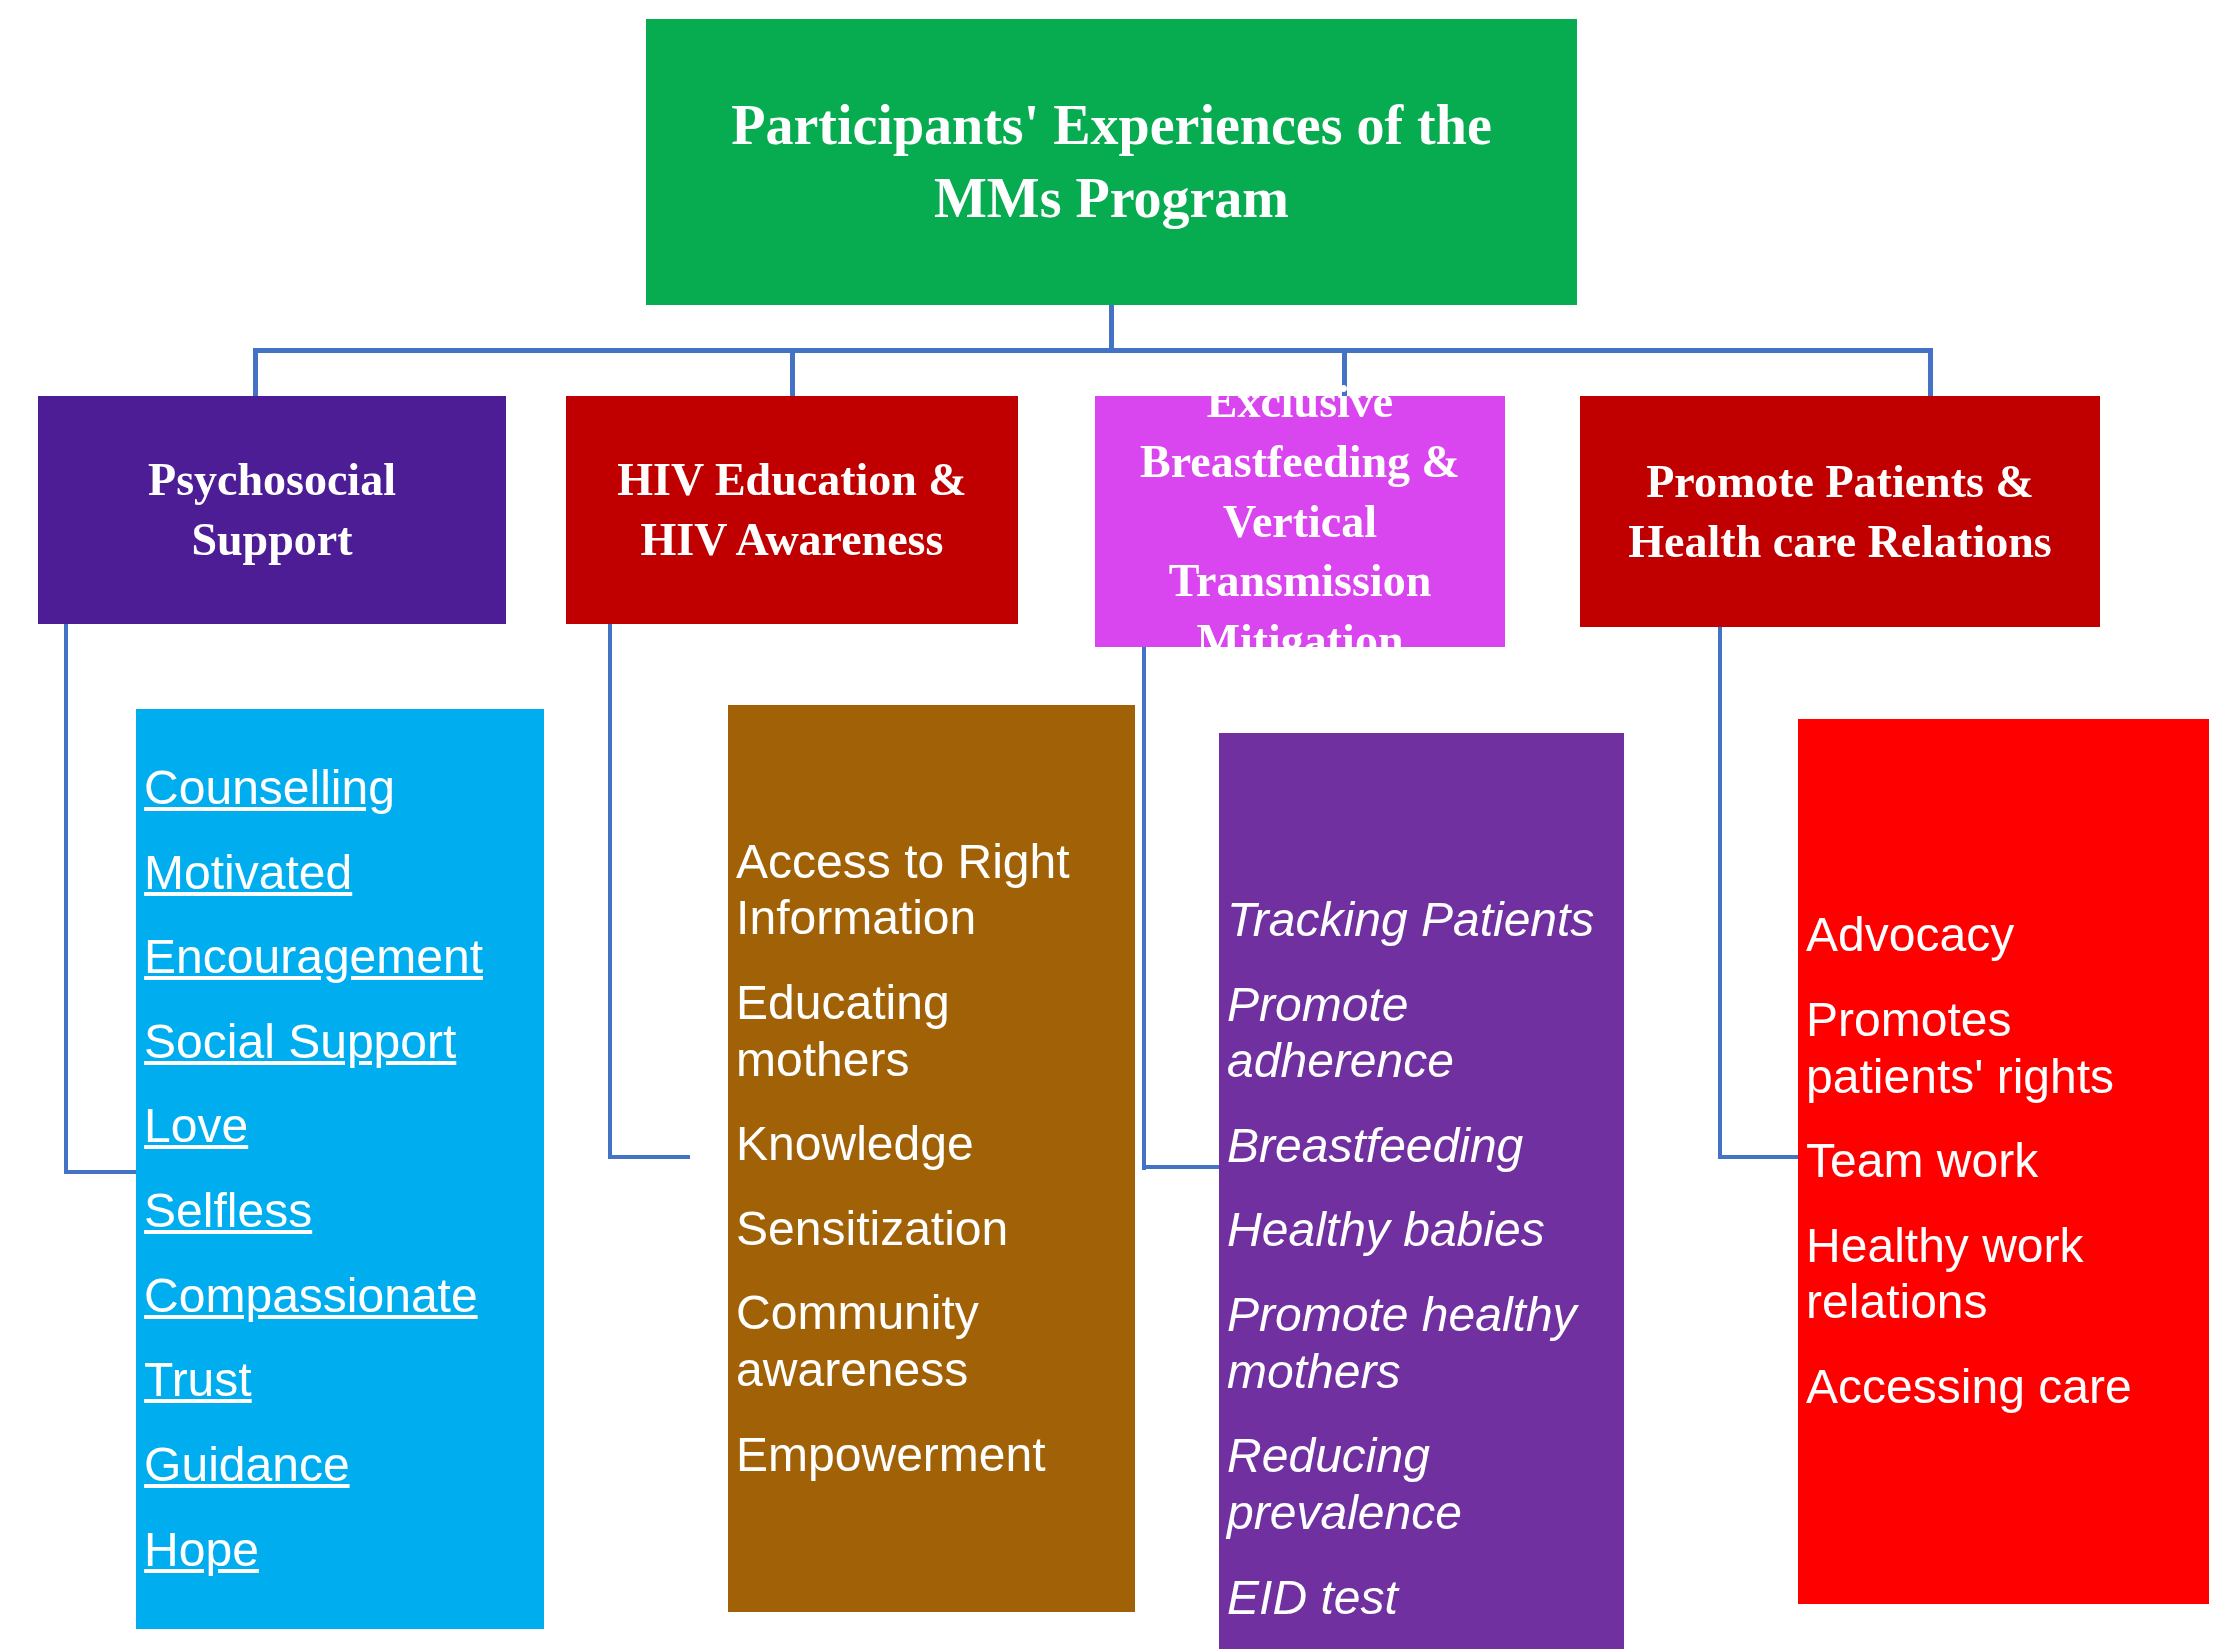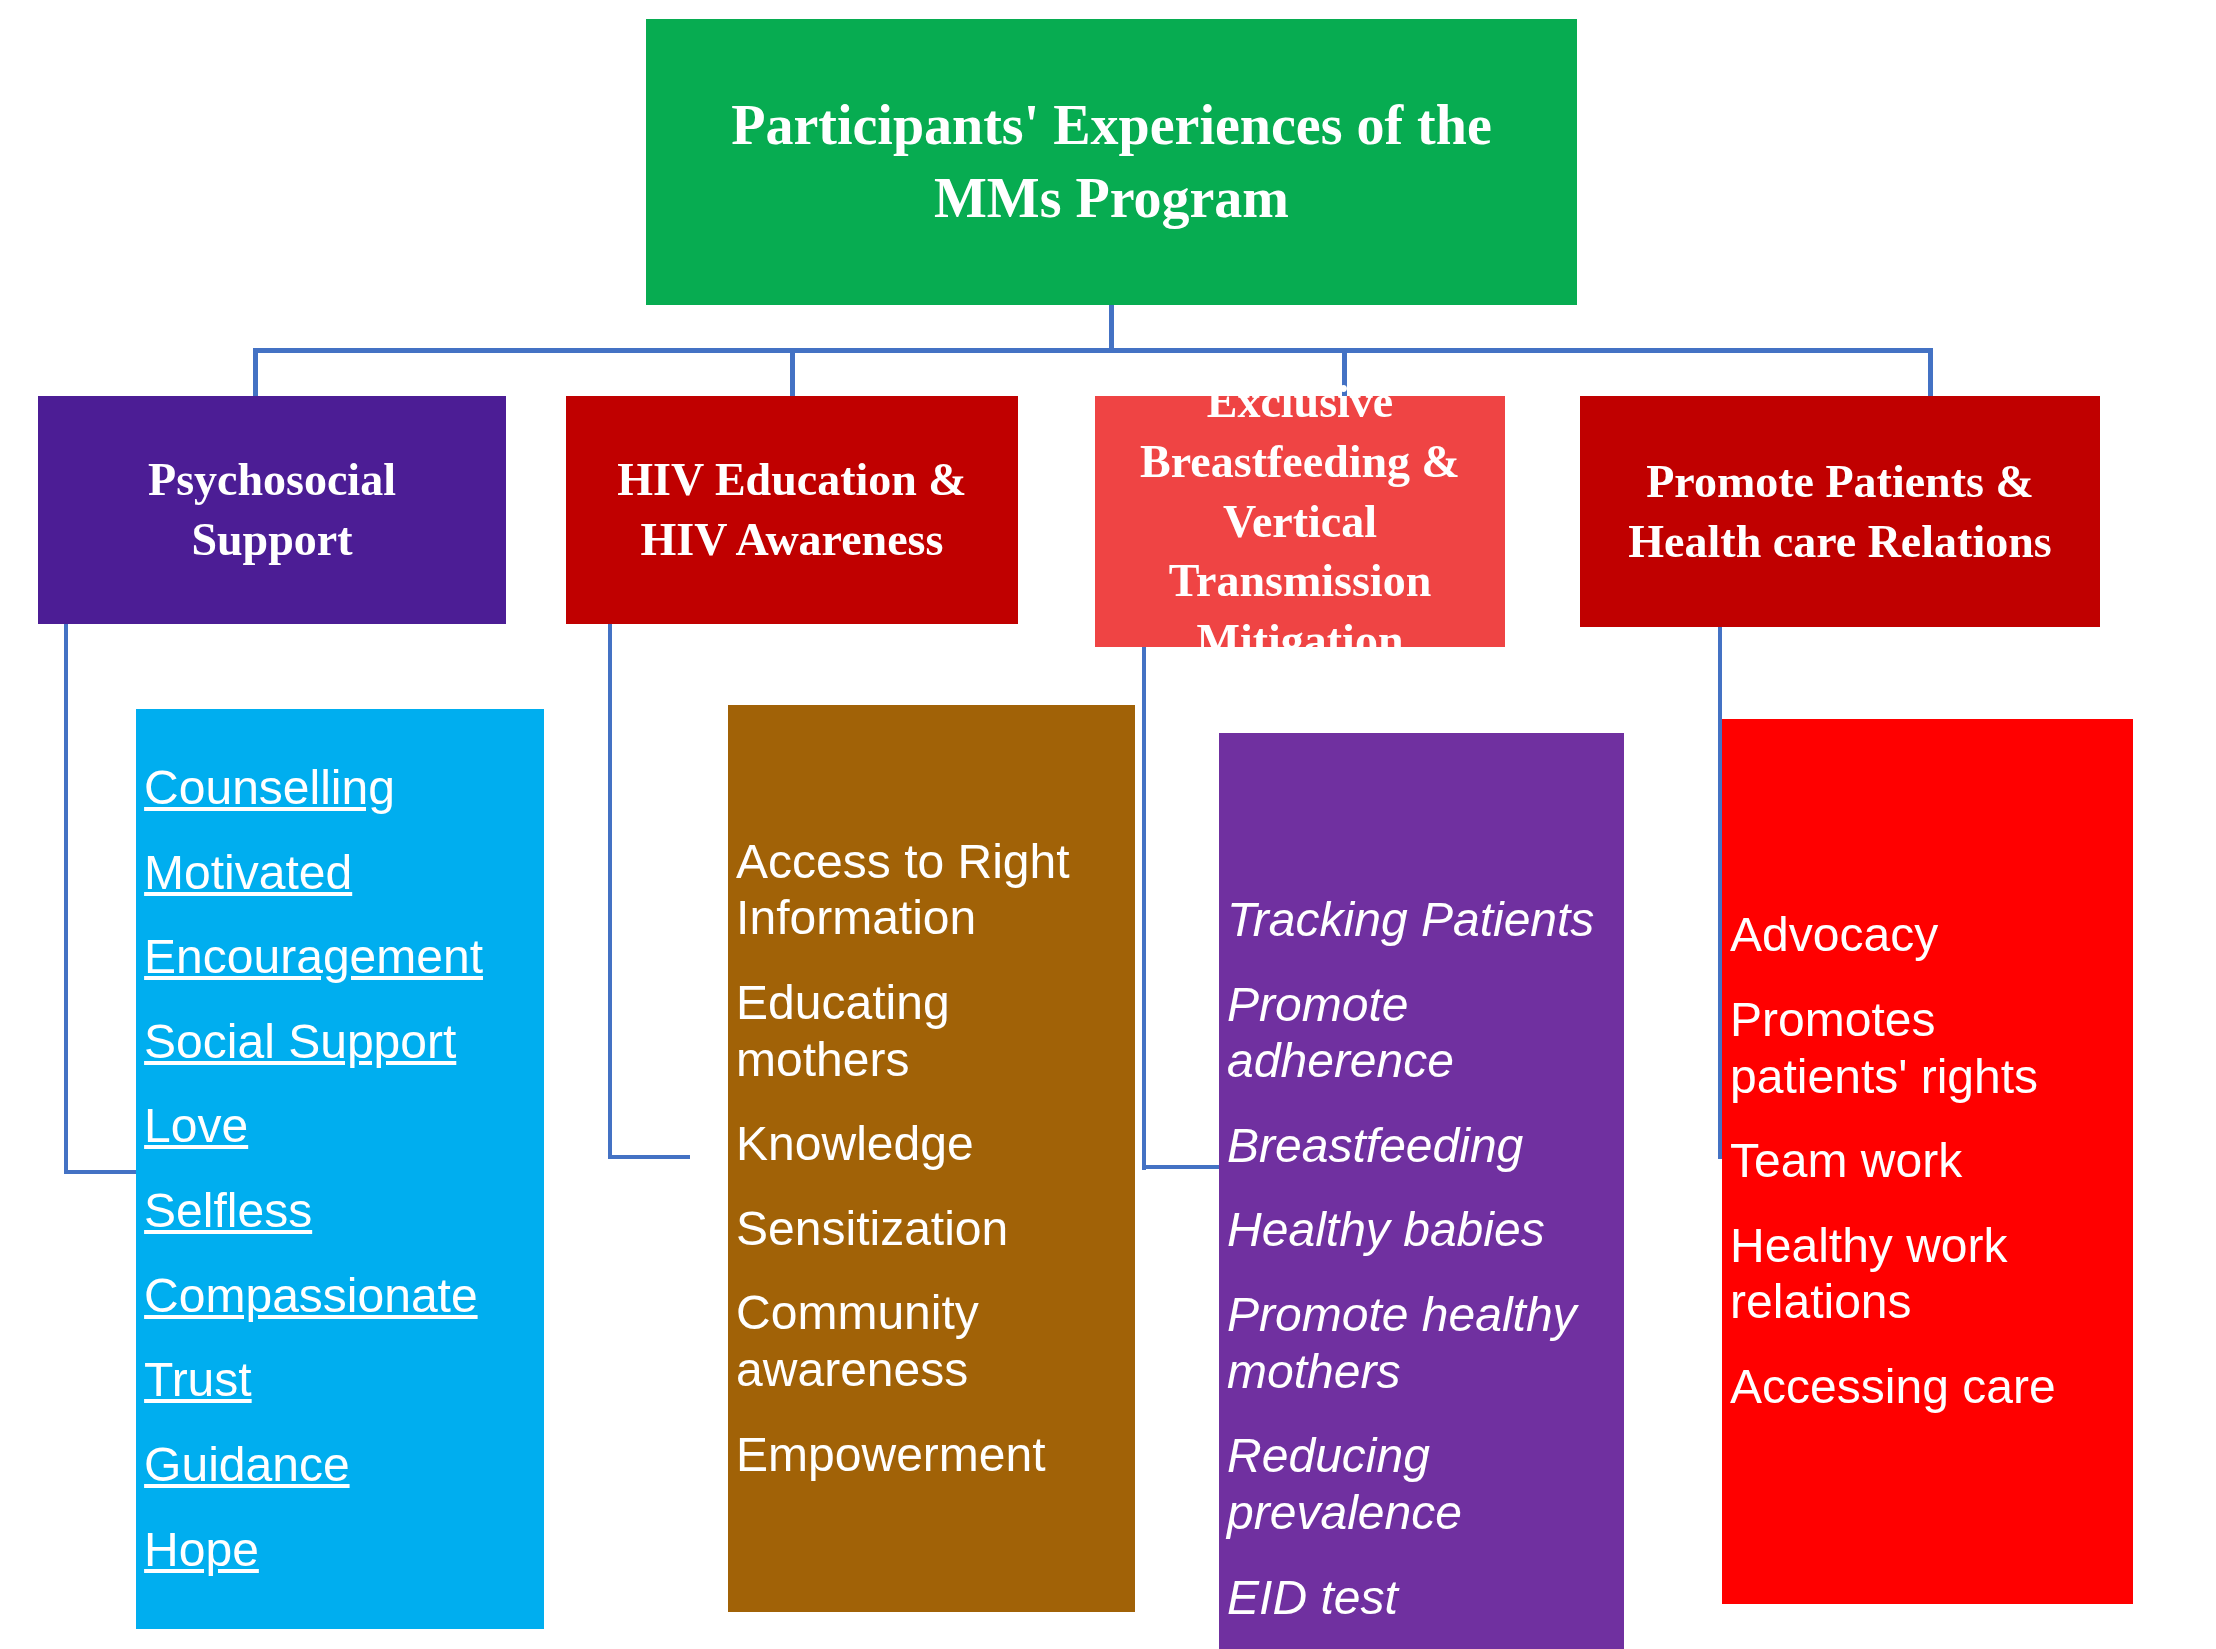--- a/index.html
+++ b/index.html
@@ -85,21 +85,21 @@
   <div class="node header" style="left: 38px; top: 396px; width: 468px; height: 228px; padding: 0px 11.6px; background: #4c1d95;">
     <span class="label">Psychosocial
 Support</span>
   </div>
 
   <div class="node header" style="left: 566px; top: 396px; width: 452px; height: 228px; padding: 0px 19px; background: rgb(192, 0, 0);">
     <span class="label">HIV Education &amp;
 HIV Awareness</span>
   </div>
 
-  <div class="node header" style="left: 1095px; top: 396px; width: 410px; height: 251px; padding: 0px 17px; background: #ef4444;">
+  <div class="node header" style="left: 1095px; top: 396px; width: 410px; height: 251px; padding: 0px 17px; background: #d946ef;">
     <span class="label">Exclusive
 Breastfeeding &amp;
 Vertical Transmission
 Mitigation</span>
   </div>
 
   <div class="node header" style="left: 1580px; top: 396px; width: 520px; height: 231px; padding: 0px 11.6px; background: rgb(192, 0, 0);">
     <span class="label">Promote Patients &amp;
 Health care Relations</span>
   </div>
@@ -135,21 +135,21 @@
 adherence</div>
       <div class="item">Breastfeeding</div>
       <div class="item">Healthy babies</div>
       <div class="item">Promote healthy
 mothers</div>
       <div class="item">Reducing
 prevalence</div>
       <div class="item">EID test</div>
     </div>
 
-  <div class="listbox" style="left: 1722px; top: 719px; width: 411px; height: 885px; background: rgb(255, 0, 0);">
+  <div class="listbox" style="left: 1798px; top: 719px; width: 411px; height: 885px; background: rgb(255, 0, 0);">
       <div class="item">Advocacy</div>
       <div class="item">Promotes
 patients' rights</div>
       <div class="item">Team work</div>
       <div class="item">Healthy work
 relations</div>
       <div class="item">Accessing care</div>
     </div>
 
 </div>

